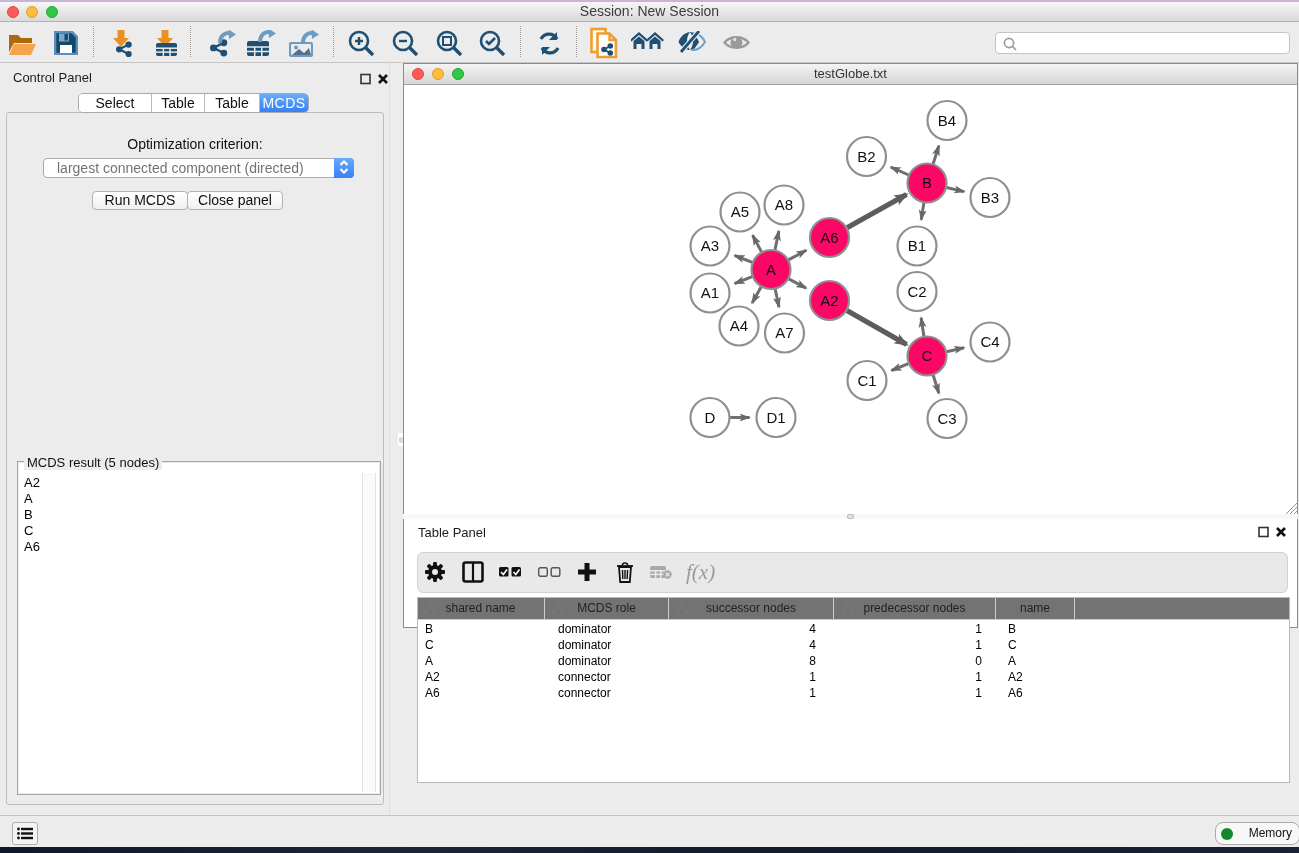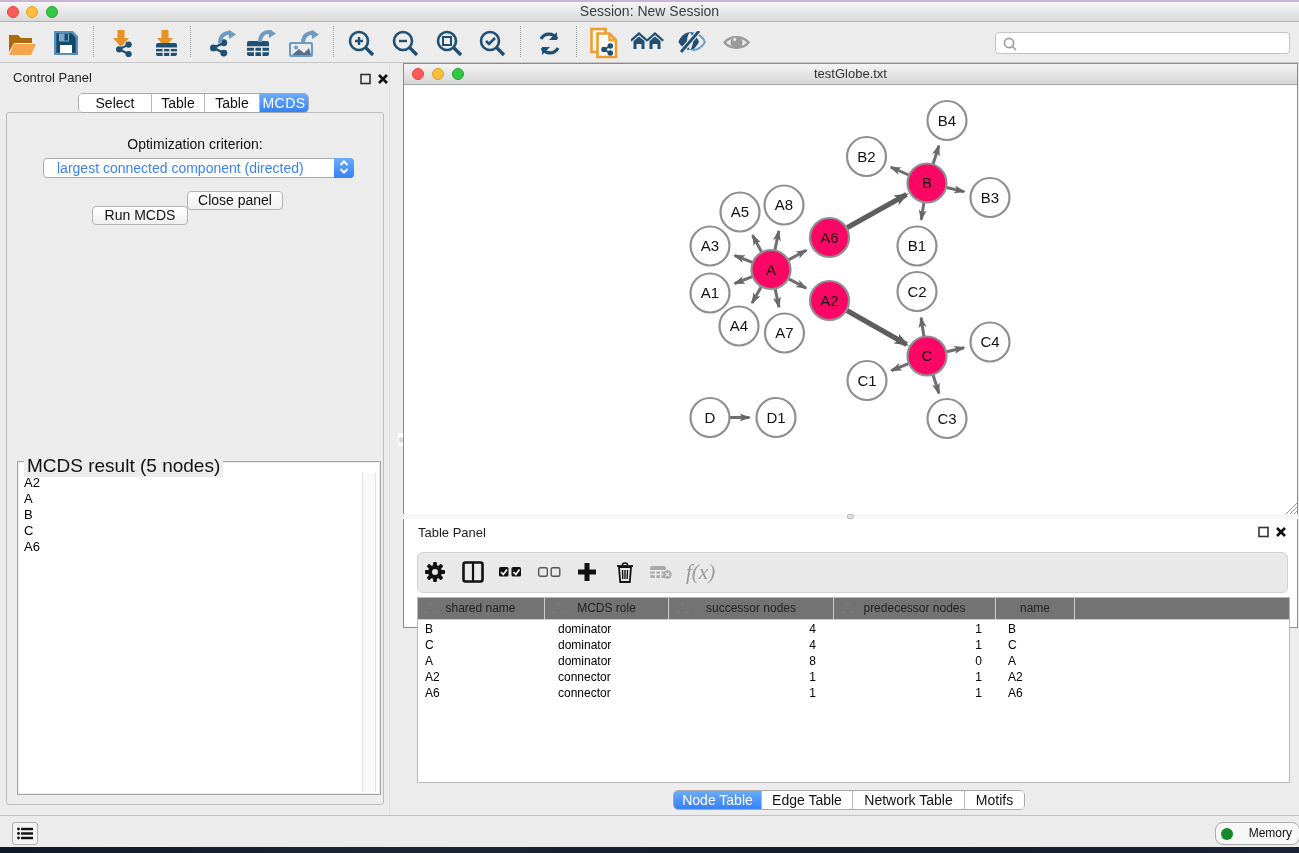--- a/index.html
+++ b/index.html
@@ -12,25 +12,25 @@
 #toolbar{left:0;top:22px;width:100%;height:41px;background:#ececec;border-bottom:1px solid #c6c6c6}
 .sep{position:absolute;top:4px;height:31px;width:0;border-left:1px dotted #9a9a9a}
 .ticon{position:absolute}
 #cpHead{left:13px;top:70px;font-size:13px;color:#1c1c1c}
 #cpBox{left:6px;top:112px;width:378px;height:693px;background:#ececec;border:1px solid #bdbdbd;border-radius:3px}
 .tabrow{left:78px;top:93px;height:20px;display:flex;border:1px solid #a9a9a9;border-radius:5px;overflow:hidden;background:#fff}
 .tab{font-size:14px;color:#111;line-height:18px;text-align:center;border-right:1px solid #b9b9b9;background:#fff}
 .tab:last-child{border-right:none}
 .tabsel{background:linear-gradient(#6aabfa,#3581f7);color:#fff}
 #optlab{left:6px;top:136px;width:378px;text-align:center;font-size:14px;color:#111}
-#combo{left:43px;top:158px;width:311px;height:20px;background:#fff;border:1px solid #ababab;border-radius:4px;font-size:14px;color:#3b82f6;line-height:18px;padding-left:13px}
+#combo{left:43px;top:158px;width:311px;height:20px;background:#fff;border:1px solid #ababab;border-radius:4px;font-size:14px;color:#737373;line-height:18px;padding-left:13px}
 #comboBtn{right:-1px;top:-1px;width:20px;height:20px;border-radius:0 4px 4px 0;background:linear-gradient(#6aabfa,#3581f7);position:absolute}
 .btn{position:absolute;height:19px;background:linear-gradient(#ffffff,#f0f0f0);border:1px solid #b3b3b3;border-radius:4px;font-size:14px;color:#111;text-align:center;line-height:17px}
 #fsBox{left:17px;top:461px;width:364px;height:334px;border:1px solid #a5a5a5}
-#fsLegend{left:24px;top:455px;background:#ececec;padding:0 3px;font-size:19px;color:#111}
+#fsLegend{left:24px;top:455px;background:#ececec;padding:0 3px;font-size:13px;color:#111}
 #fsList{left:1px;top:1px;width:360px;height:330px;background:#fff;position:absolute;font-size:13px;color:#000;line-height:16px;padding:12px 0 0 5px}
 #fsScroll{position:absolute;right:3px;top:10px;width:14px;height:319px;background:#fafafa;border-left:1px solid #e2e2e2;border-right:1px solid #e2e2e2}
 #gwin{left:403px;top:63px;width:895px;height:565px;background:#fff;border:1px solid #8b8b8b}
 #gtitle{left:0;top:0;width:100%;height:21px;background:linear-gradient(#f4f4f4,#d6d6d6);border-bottom:1px solid #a2a2a2;position:absolute}
 #gtext{width:100%;text-align:center;font-size:13px;color:#333;line-height:20px}
 #tpHead{left:418px;top:525px;font-size:13px;color:#1c1c1c}
 #tpBar{left:417px;top:552px;width:871px;height:41px;background:#e9e9e9;border:1px solid #d2d2d2;border-radius:6px}
 #tbl{left:417px;top:597px;width:873px;height:186px;background:#fff;border:1px solid #b9b9b9}
 #tblHead{position:absolute;left:0;top:0;width:100%;height:22px;background:#737373;border-bottom:1px solid #cdcdcd}
 .hc{position:absolute;top:0;height:21px;border-right:1px solid #cdcdcd;font-size:12px;color:#222;text-align:center;line-height:21px}
@@ -201,21 +201,21 @@
       <div class="tab" style="width:55px">Table</div>
       <div class="tab tabsel" style="width:48px;letter-spacing:0.5px">MCDS</div>
     </div>
   <div class="abs" id="optlab">Optimization criterion:</div>
   <div class="abs" id="combo">largest connected component (directed)<div id="comboBtn">
     <svg width="12" height="14" style="position:absolute;left:4px;top:2px" viewBox="0 0 12 14">
     <path d="M2.5 5 L6 1.5 L9.5 5" fill="none" stroke="#fff" stroke-width="2"></path>
     <path d="M2.5 9 L6 12.5 L9.5 9" fill="none" stroke="#fff" stroke-width="2"></path>
         </svg>
       </div></div>
-  <div class="abs btn" style="left:92px;top:206px;width:96px">Run MCDS</div>
+  <div class="abs btn" style="left:92px;top:191px;width:96px">Run MCDS</div>
   <div class="abs btn" style="left:187px;top:191px;width:96px">Close panel</div>
   <div class="abs" id="fsBox">
       <div id="fsList">A2<br>A<br>B<br>C<br>A6<div id="fsScroll"></div></div>
     </div>
   <div class="abs" id="fsLegend">MCDS result (5 nodes)</div>
   <div class="abs" id="gwin">
     <div id="gtitle">
         <div class="tl" style="left:8px;top:4px;background:#fc5b57;border:1px solid #e2463f"></div>
         <div class="tl" style="left:28px;top:4px;background:#fdbe3d;border:1px solid #dfa023"></div>
         <div class="tl" style="left:48px;top:4px;background:#33c748;border:1px solid #22a532"></div>
@@ -427,26 +427,20 @@
       <div class="cell" style="left:140px;top:71px">connector</div>
       <div class="cell" style="left:251px;top:71px;width:147px;text-align:right">1</div>
       <div class="cell" style="left:416px;top:71px;width:148px;text-align:right">1</div>
       <div class="cell" style="left:590px;top:71px">A2</div>
       <div class="cell" style="left:7px;top:87px">A6</div>
       <div class="cell" style="left:140px;top:87px">connector</div>
       <div class="cell" style="left:251px;top:87px;width:147px;text-align:right">1</div>
       <div class="cell" style="left:416px;top:87px;width:148px;text-align:right">1</div>
       <div class="cell" style="left:590px;top:87px">A6</div>
     </div>
-  <div class="abs seg">
-      <div class="tab tabsel" style="width:88px;line-height:18px">Node Table</div>
-      <div class="tab" style="width:91px;line-height:18px">Edge Table</div>
-      <div class="tab" style="width:112px;line-height:18px">Network Table</div>
-      <div class="tab" style="width:59px;line-height:18px">Motifs</div>
-    </div>
   <div class="abs" id="status"></div>
   <div class="abs" id="listBtn"></div>
     <svg class="abs" style="left:17px;top:827px" width="16" height="13" viewBox="0 0 16 13">
       <g fill="#111">
         <circle cx="1.5" cy="2" r="1.4"></circle>
         <rect x="4" y="0.8" width="12" height="2.4"></rect>
         <circle cx="1.5" cy="6.5" r="1.4"></circle>
         <rect x="4" y="5.3" width="12" height="2.4"></rect>
         <circle cx="1.5" cy="11" r="1.4"></circle>
         <rect x="4" y="9.8" width="12" height="2.4"></rect>

